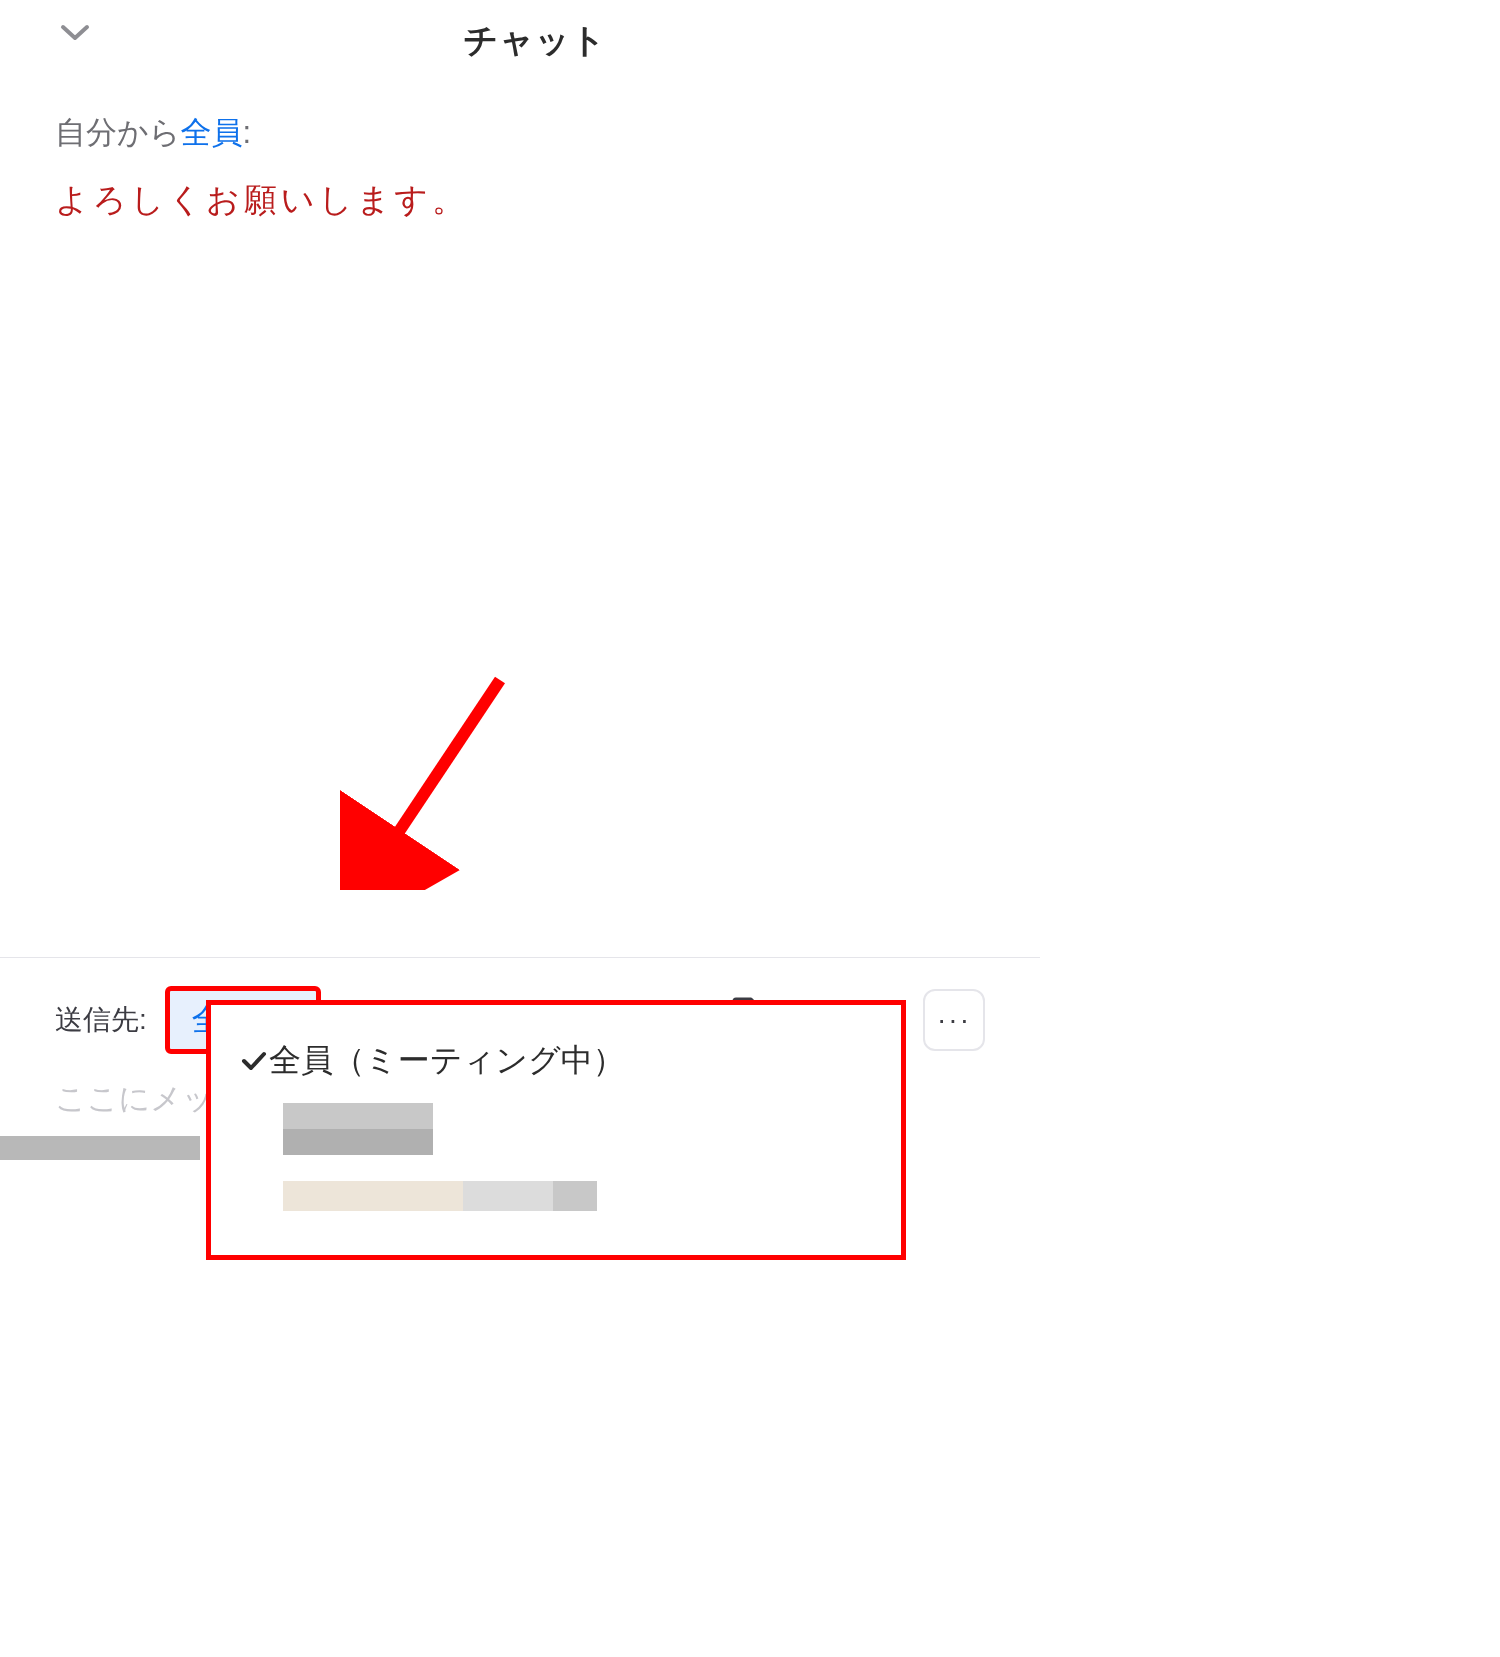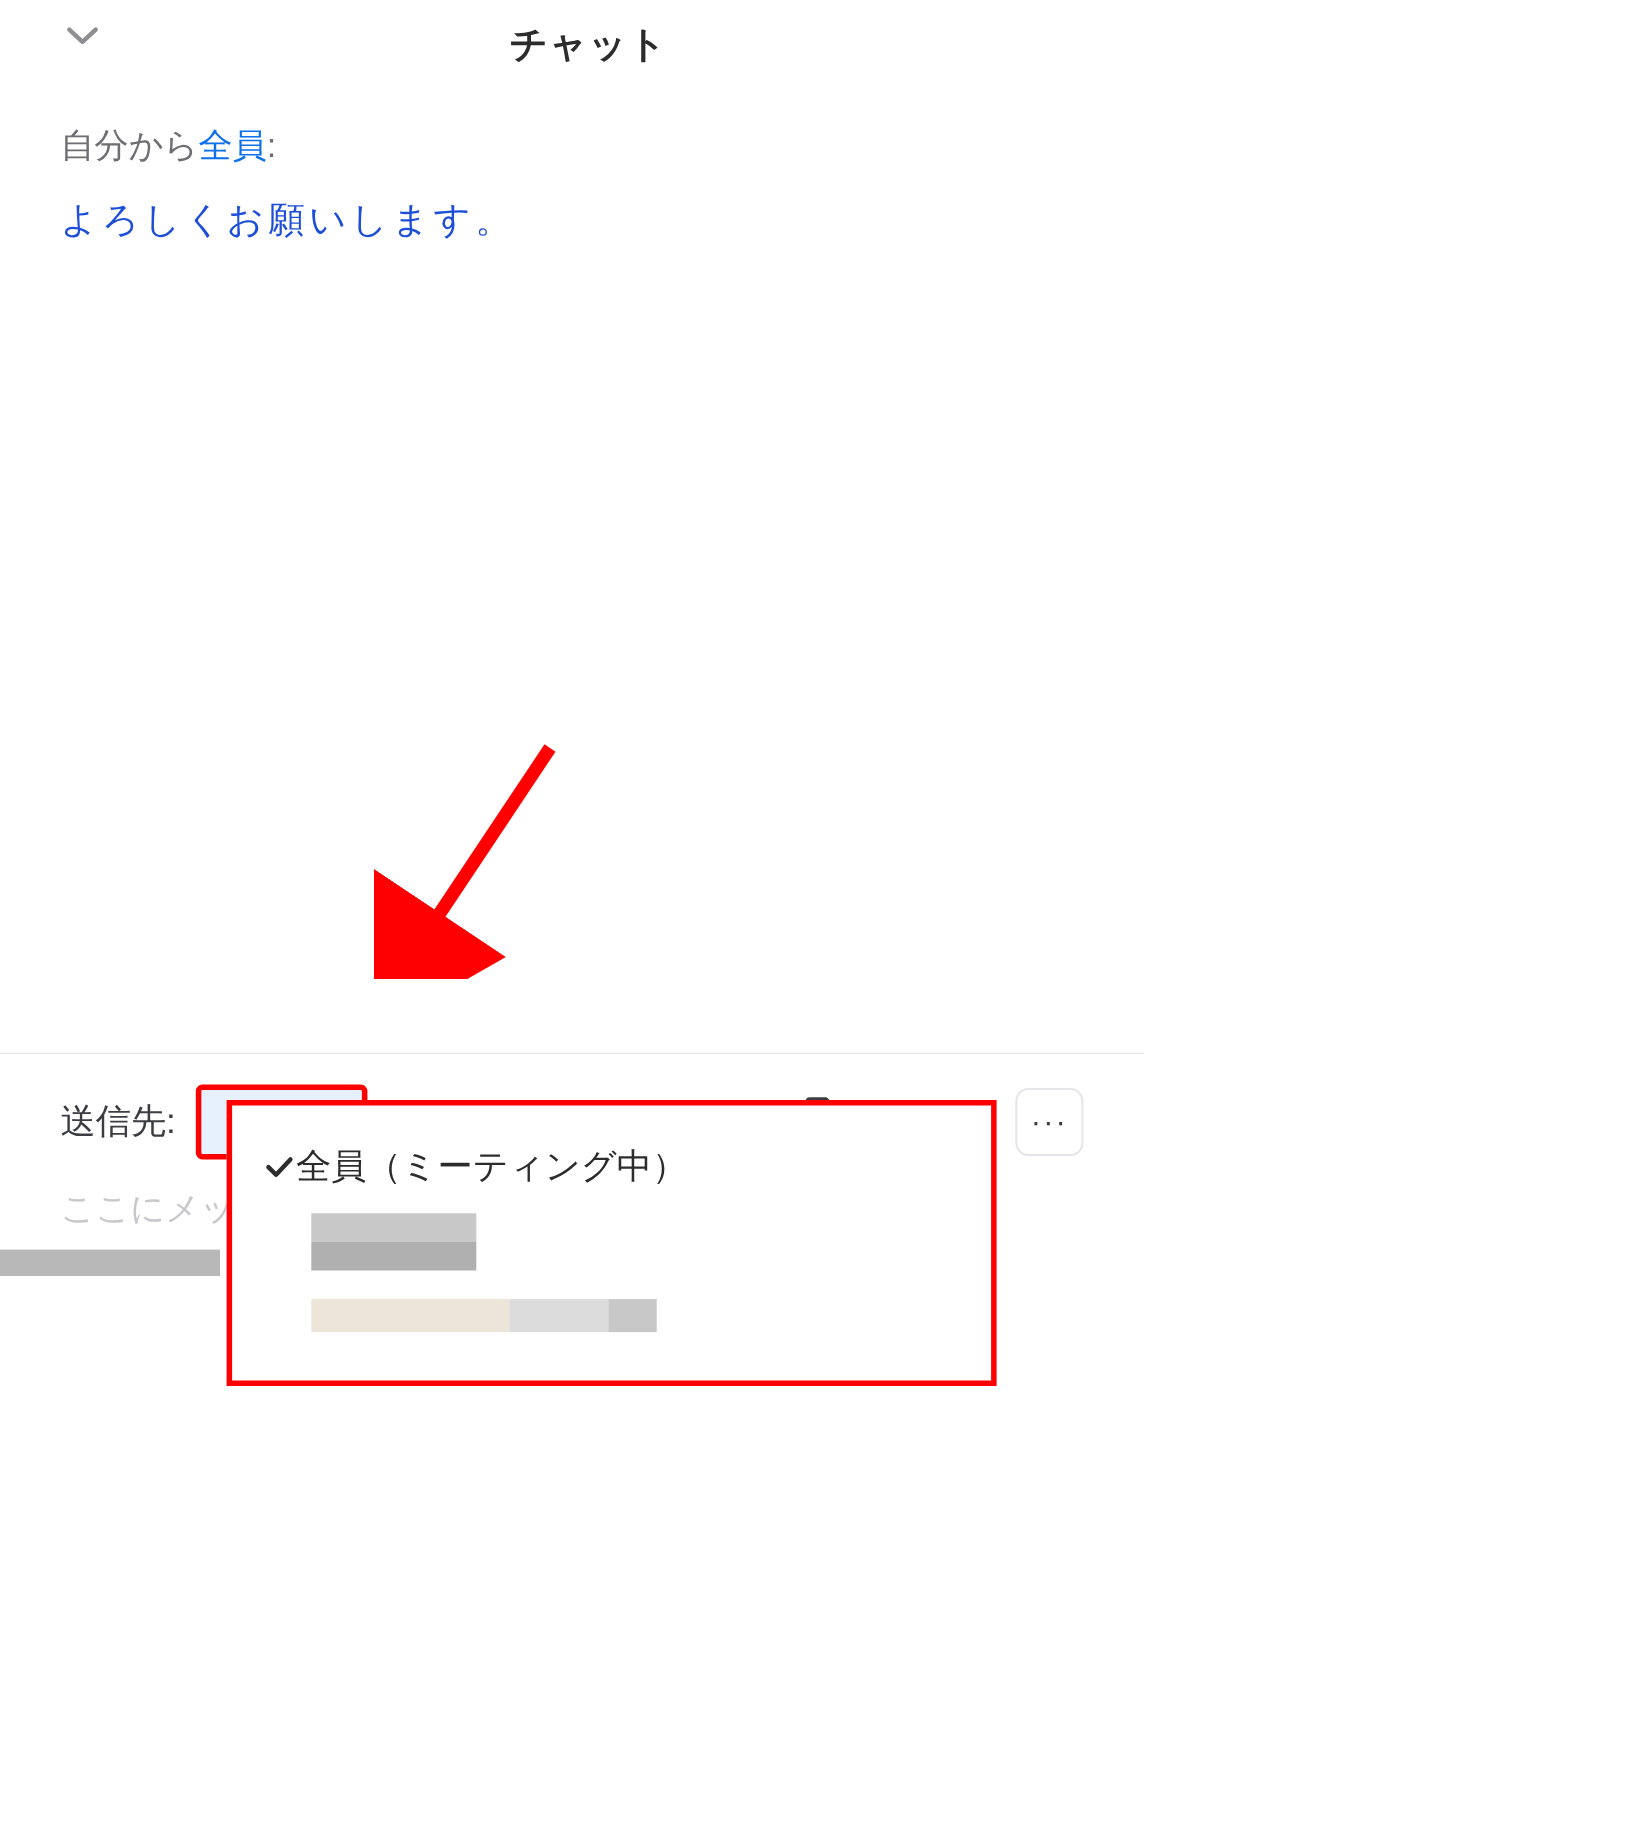--- a/index.html
+++ b/index.html
@@ -48,40 +48,40 @@
     .message-from {
       font-size: 31px;
       color: #6e6e73;
       margin-bottom: 24px;
     }
     .message-from .recipient-link {
       color: #0e71eb;
     }
     .message-body {
       font-size: 33px;
-      color: #1d4ed8;
+      color: #b91c1c;
       letter-spacing: 4px;
     }
     .chat-footer {
       position: absolute;
       bottom: 0;
       left: 0;
       right: 0;
       border-top: 1px solid #e5e5ea;
       padding: 28px 55px 40px 55px;
       background: #ffffff;
     }
     .send-row {
       display: flex;
       align-items: center;
       gap: 18px;
       margin-bottom: 24px;
     }
     .send-label {
-      font-size: 32px;
+      font-size: 28px;
       color: #3c3c43;
     }
     .recipient-dropdown {
       display: inline-flex;
       align-items: center;
       gap: 18px;
       background: #e7f0fd;
       padding: 8px 22px;
       border-radius: 6px;
       cursor: pointer;

